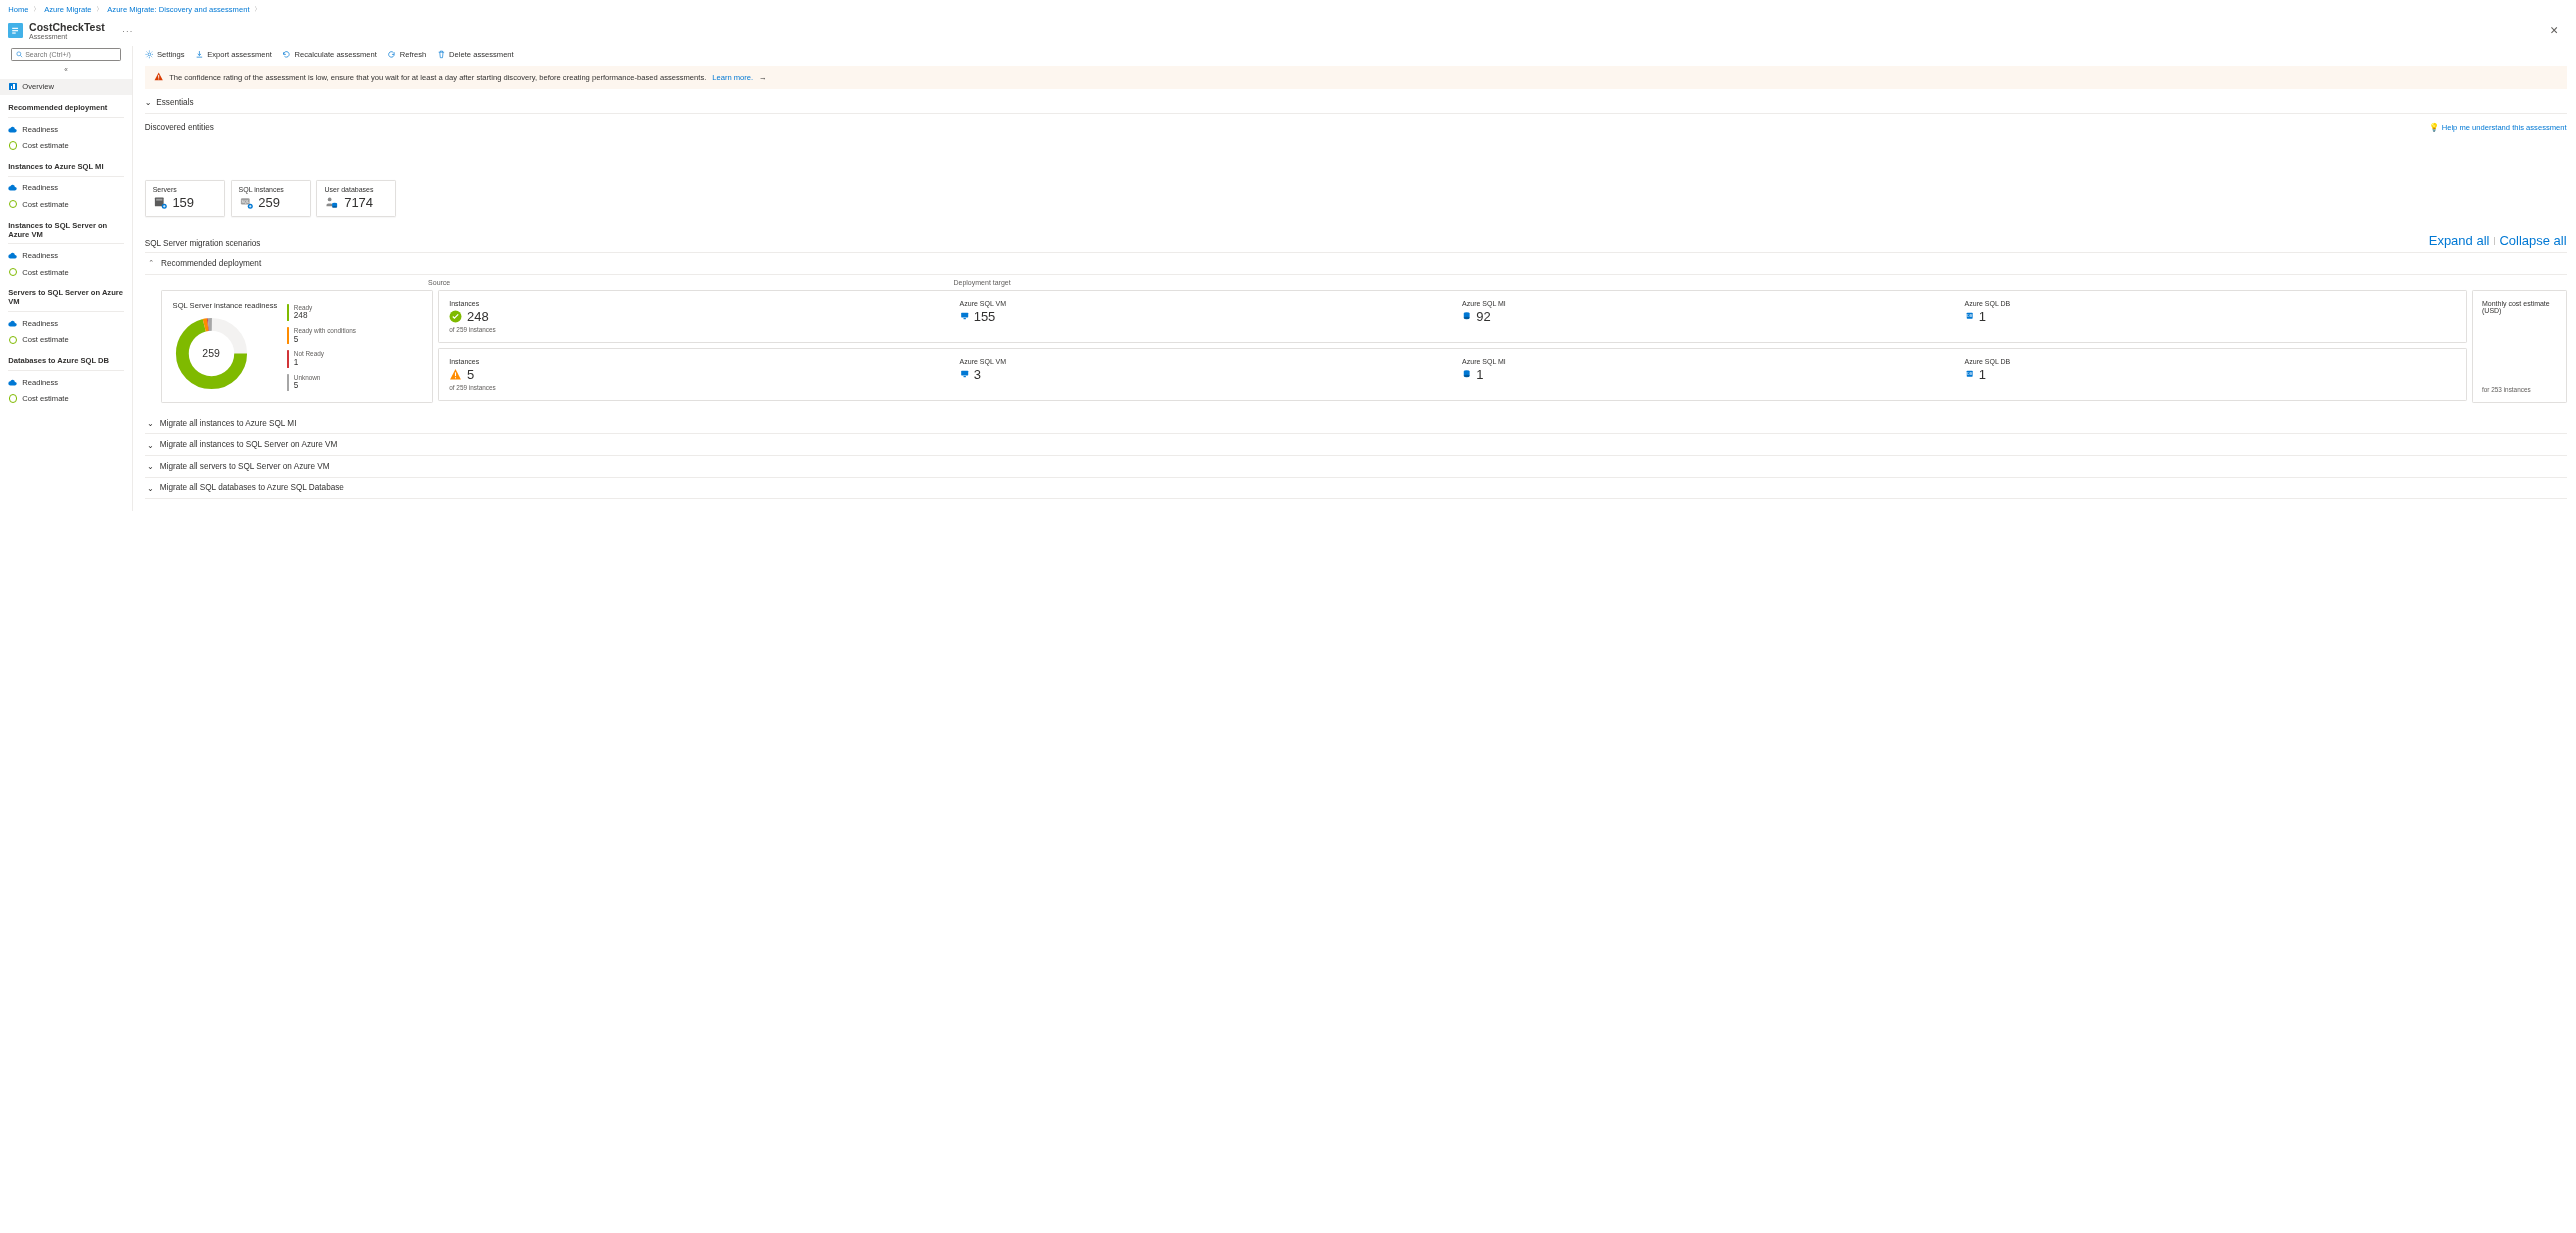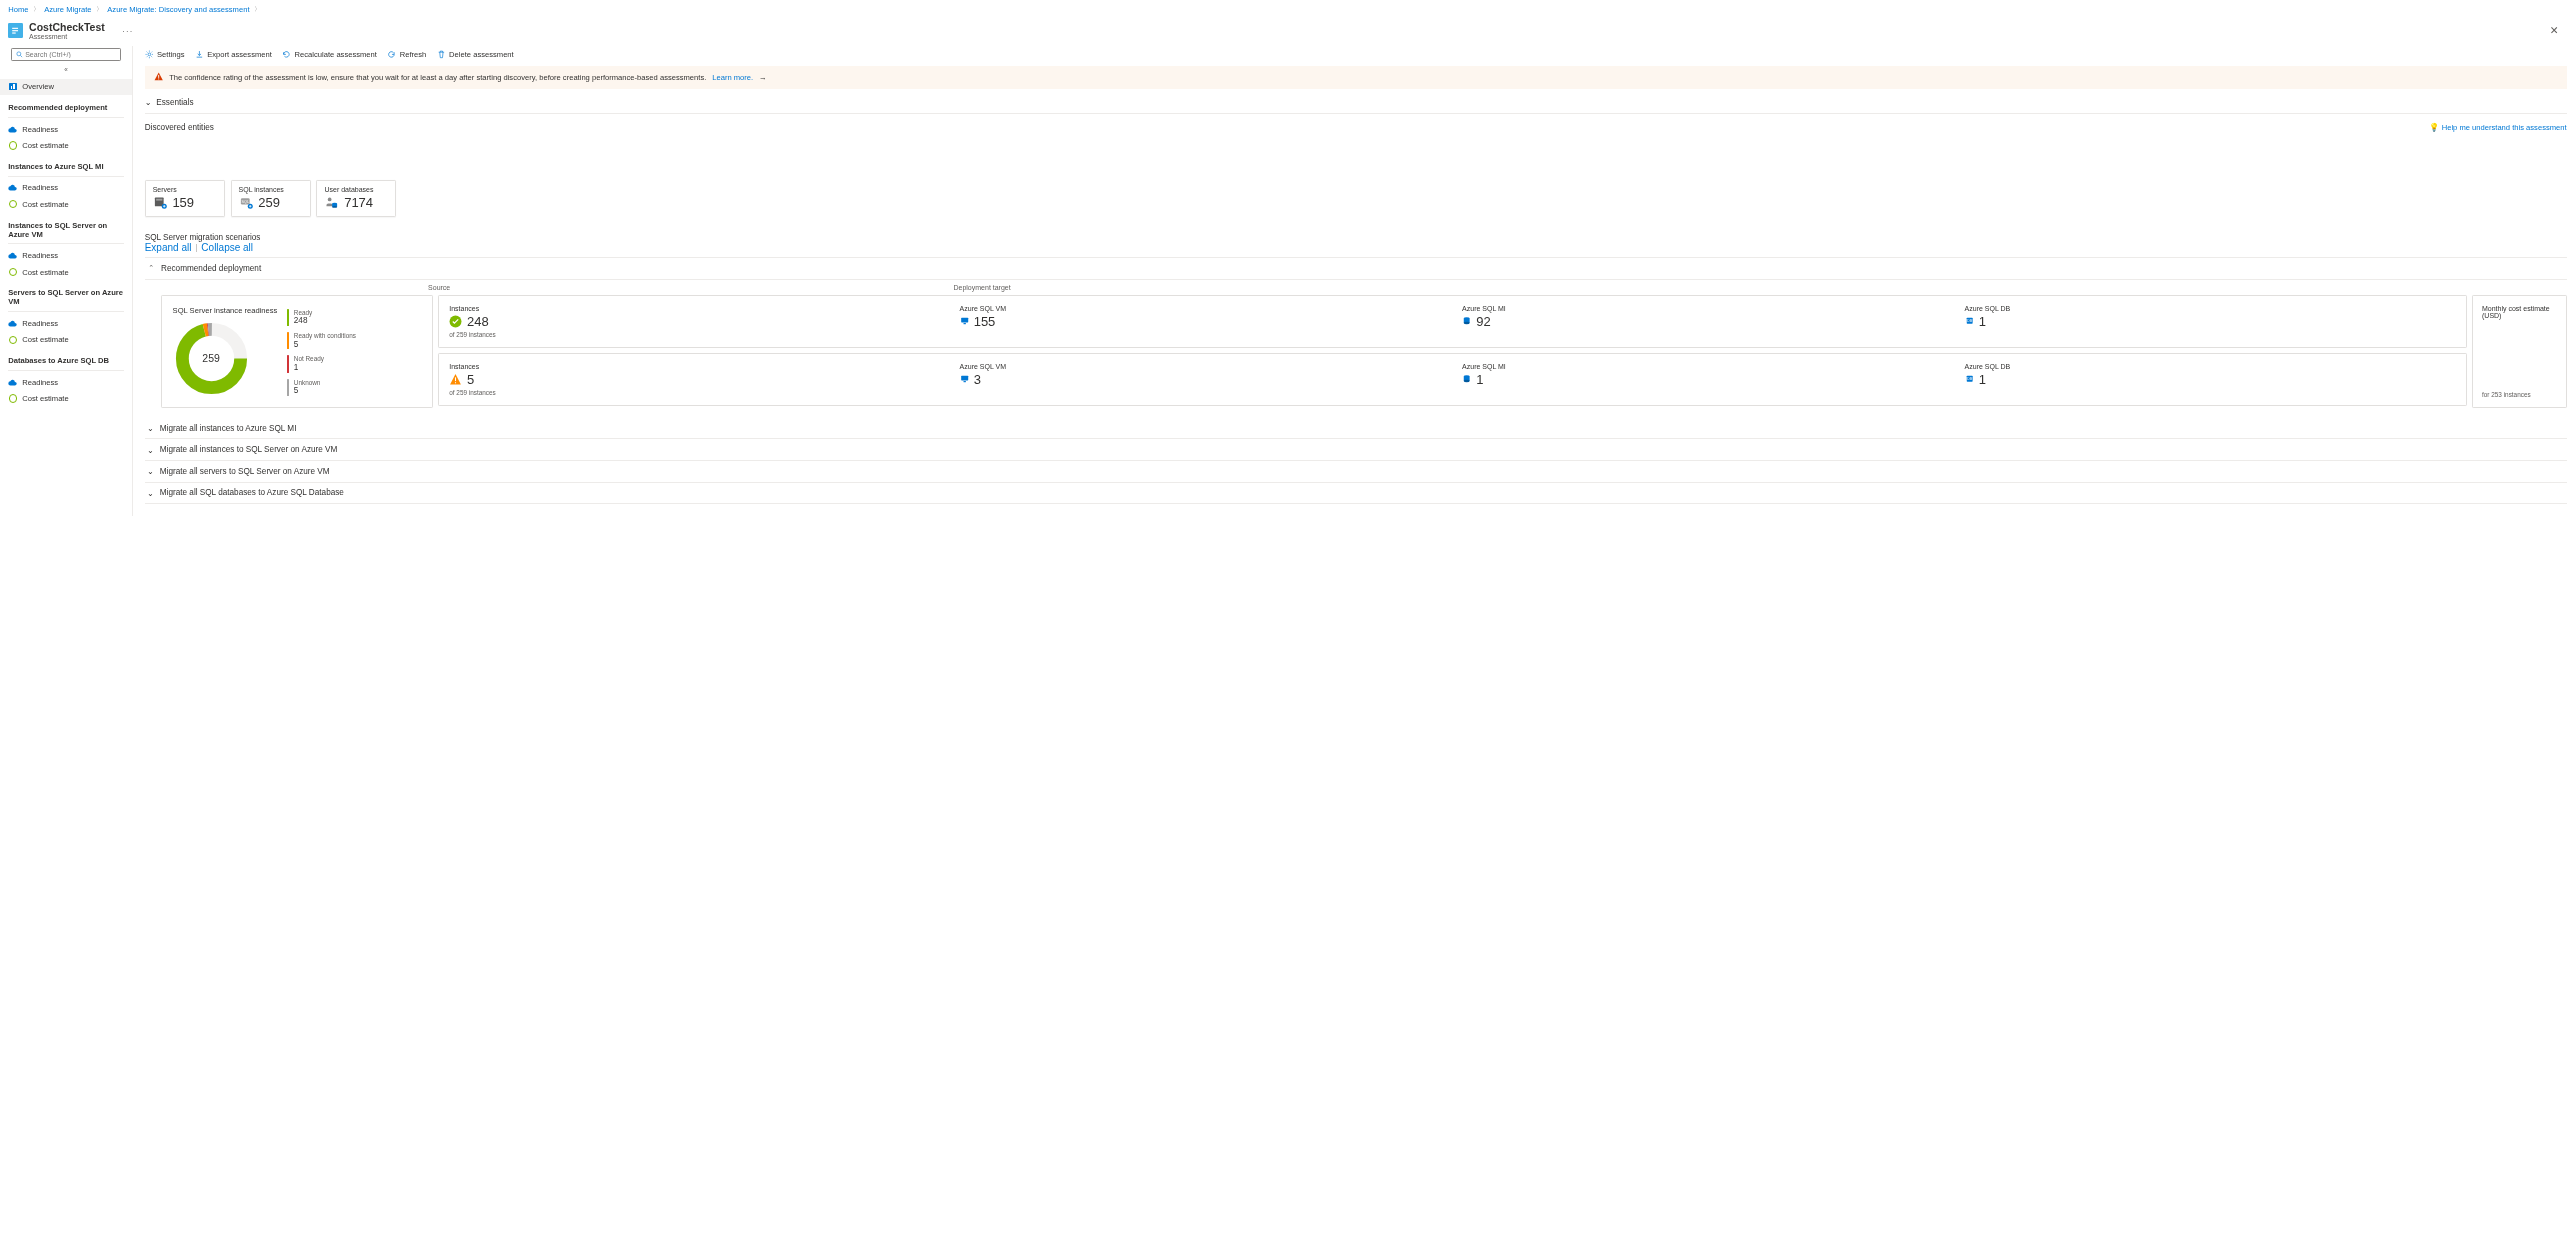--- a/index.html
+++ b/index.html
@@ -62,23 +62,23 @@
   .help-link .bulb { color: #f2c811; font-size: 8.2px; }
 
   .entity-cards { display: flex; gap: 5.9px; }
   .card { border: 0.6px solid #e1dfdd; border-radius: 1.2px; padding: 4.7px 7px 5.9px 7px; min-width: 80px; background: #fff; box-shadow: 0 0.6px 1.2px rgba(0,0,0,0.04); margin-top: 42px; }
   .card .label { font-size: 7px; color: #323130; margin-bottom: 2.3px; }
   .card .val-row { display: flex; align-items: center; gap: 4.7px; }
   .card .val { font-size: 13px; font-weight: 400; }
   .card .ico { width: 15px; height: 15px; display:flex; align-items:center; justify-content:center; }
 
   
-  .scenarios-head { display: flex; align-items: flex-start; justify-content: space-between; padding: 16.4px 0 3.5px 0; border-bottom: 0.6px solid #edebe9; flex-direction: column; }
+  .scenarios-head { display: flex; align-items: flex-end; justify-content: space-between; padding: 16.4px 0 3.5px 0; border-bottom: 0.6px solid #edebe9; }
   .scenarios-head h2 { font-size: 8.2px; font-weight: 400; }
-  .expand-links { display: flex; gap: 4.7px; align-items: center; font-size: 10px; }
+  .expand-links { display: flex; gap: 4.7px; align-items: center; font-size: 13px; }
   .vsep { width: 0.6px; height: 8.2px; background: #c8c6c4; }
 
   .scenario-row { display: flex; align-items: center; gap: 5.9px; padding: 5.9px 2.3px; border-bottom: 0.6px solid #edebe9; cursor: pointer; font-size: 8.2px; }
   .scenario-row .chev2 { color: #605e5c; font-size: 7px; width: 8.2px; text-align: center; }
 
   
   .rec-content { padding: 4.7px 0 5.9px 16.4px; }
   .rec-labels { display: flex; margin-bottom: 3.5px; }
   .rec-labels .spacer-col { width: 246px; flex-shrink: 0; }
   .rec-labels .col-label { font-size: 7px; color: #605e5c; flex: 1; padding-left: 21px; }

